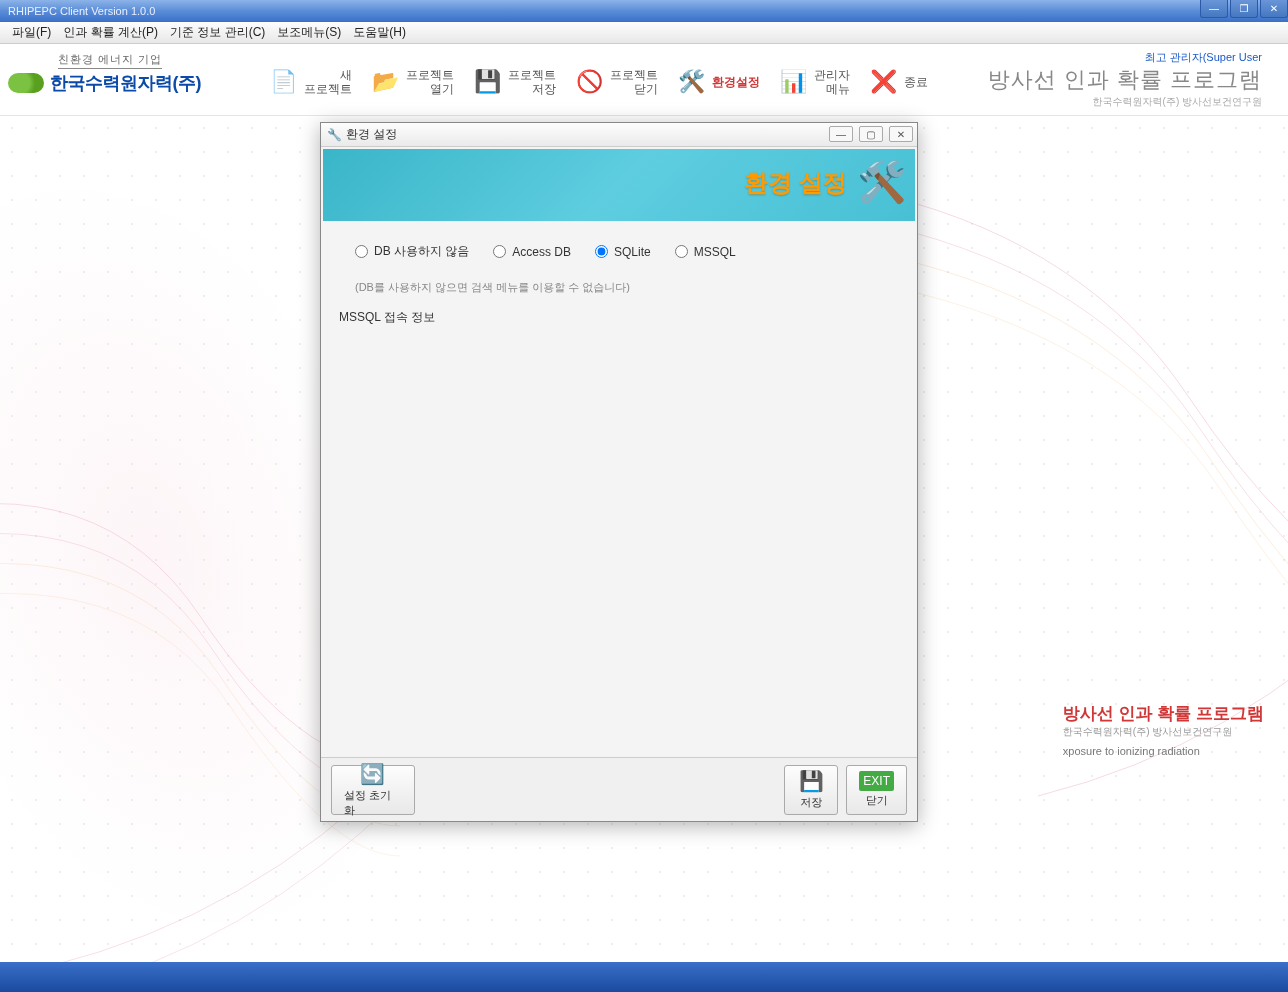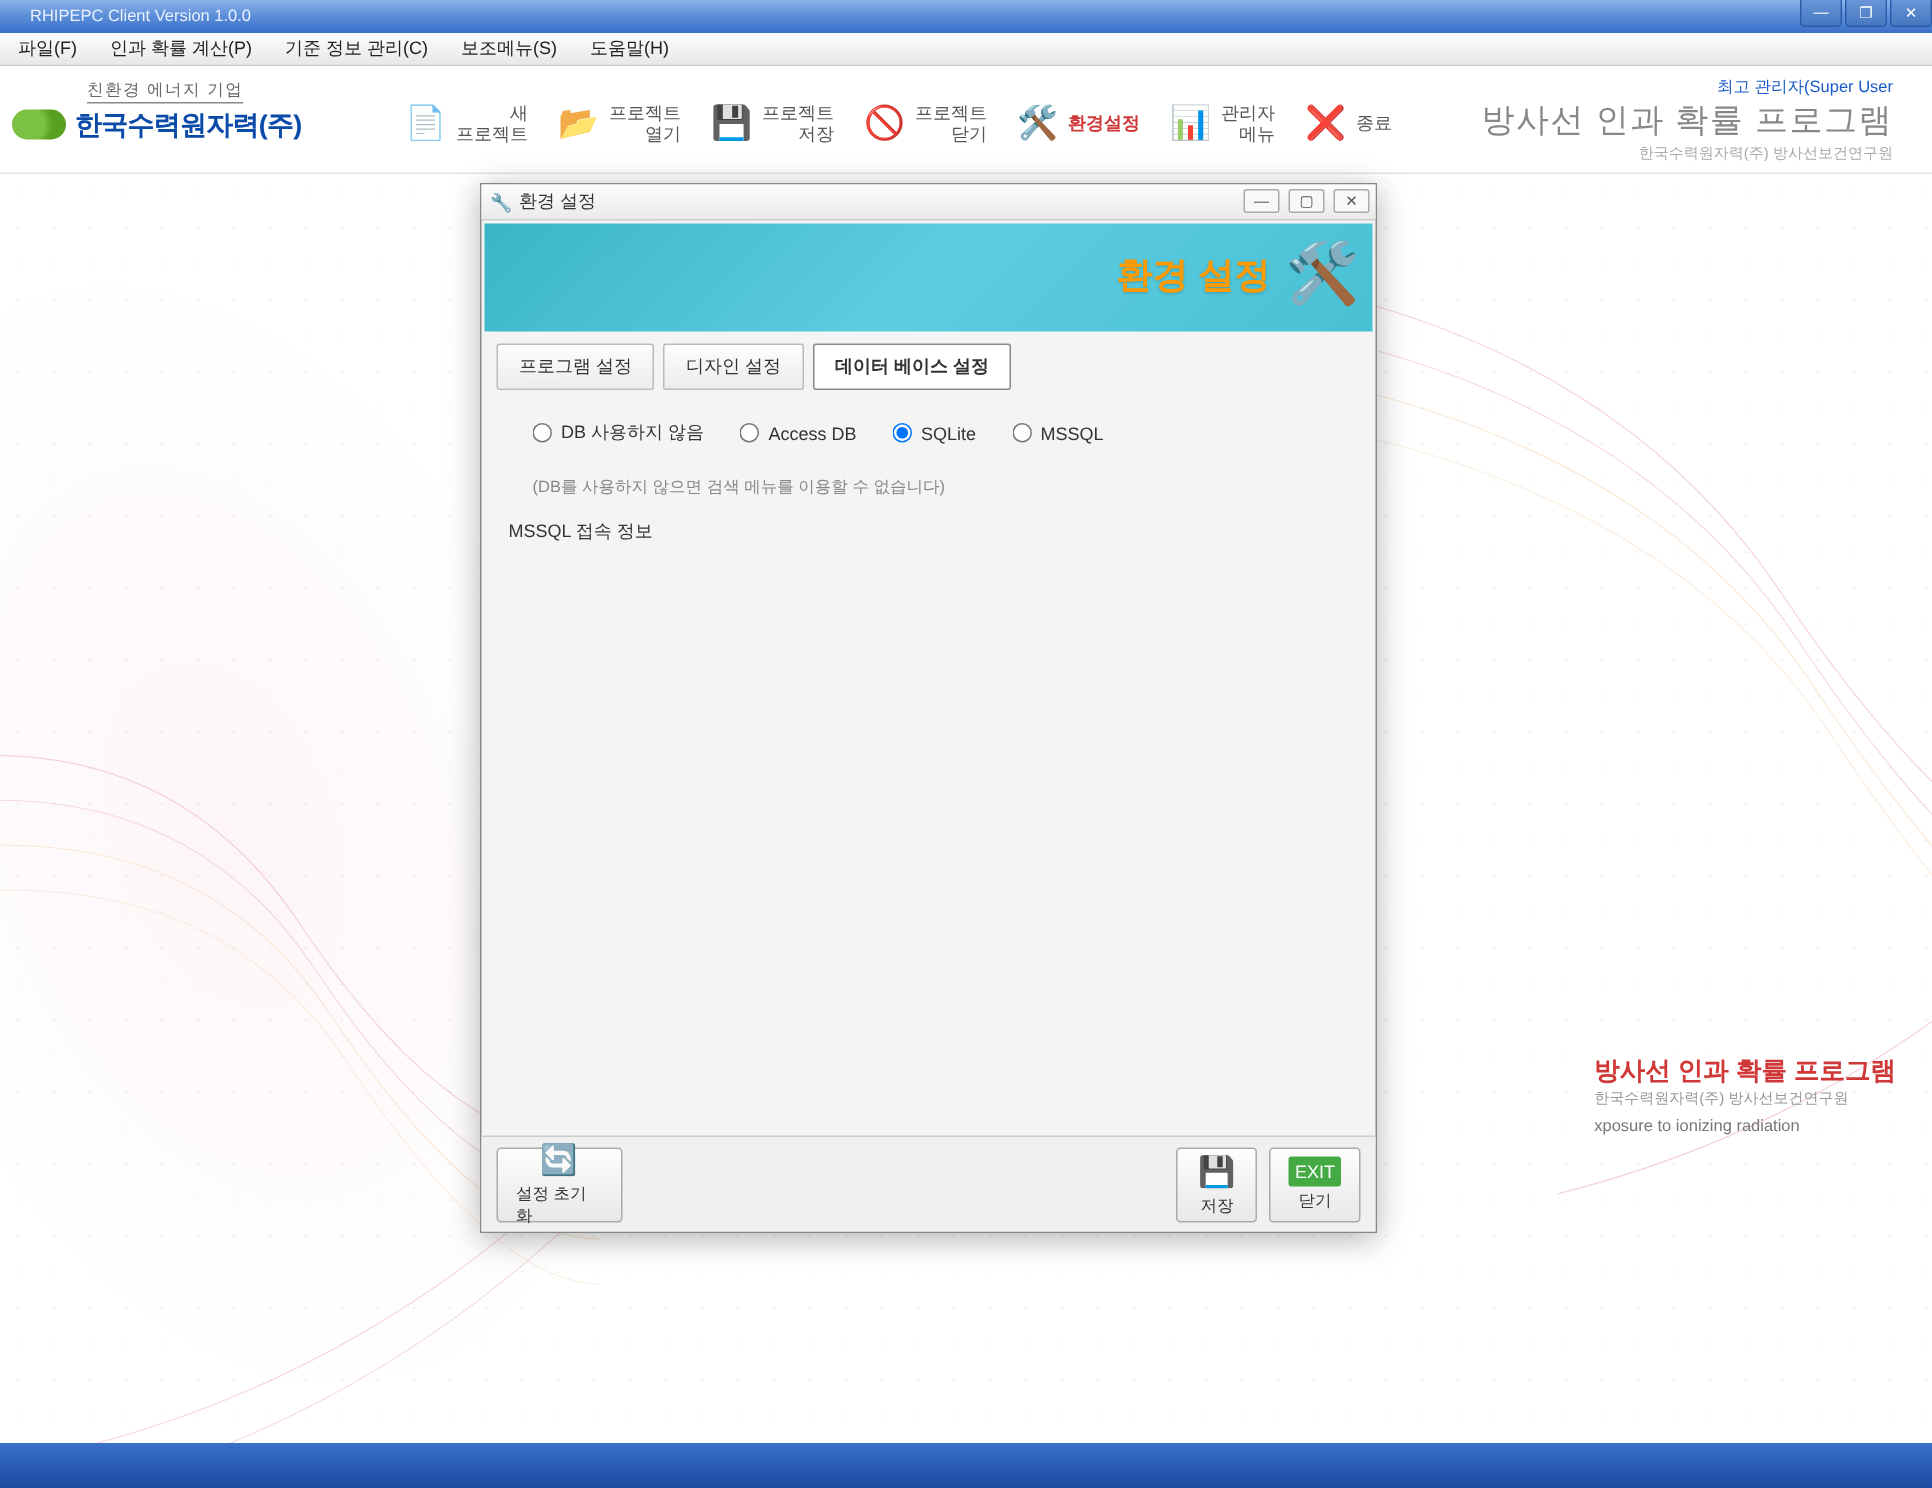--- a/index.html
+++ b/index.html
@@ -12,21 +12,21 @@
   overflow: hidden;
   position: relative;
 }
 
 
 .titlebar {
   height: 22px;
   background: linear-gradient(to bottom, #8cb3e8 0%, #5a8dd8 50%, #3a6fc8 100%);
   display: flex;
   align-items: center;
-  padding: 0 20px;
+  padding: 0 8px;
   color: #e8f0ff;
   font-size: 11px;
   position: relative;
 }
 .titlebar .win-controls {
   position: absolute;
   right: 0; top: 0;
   display: flex;
   gap: 2px;
 }
@@ -44,21 +44,20 @@
 .win-btn.close { background: linear-gradient(to bottom, #6a95d8, #4578c0); }
 
 
 .menubar {
   height: 22px;
   background: linear-gradient(to bottom, #fdfdfd, #e8e8e8);
   border-bottom: 1px solid #ccc;
   display: flex;
   align-items: center;
   padding: 0 6px;
-  gap: 10px;
 }
 .menubar span {
   font-size: 12px;
   color: #222;
   padding: 2px 6px;
   cursor: pointer;
 }
 
 
 .header-region {
@@ -495,25 +494,20 @@
       <div class="dwin-btn">▢</div>
       <div class="dwin-btn">✕</div>
     </div>
   </div>
 
   <div class="dialog-banner">
     <div class="dialog-banner-title">환경 설정</div>
     <span class="dialog-banner-icon">🛠️</span>
   </div>
 
-  <div class="dialog-tabs">
-    <div class="dtab">프로그램 설정</div>
-    <div class="dtab">디자인 설정</div>
-    <div class="dtab active">데이터 베이스 설정</div>
-  </div>
 
   <div class="dialog-body">
     <div class="radio-row">
       <label>
         <input type="radio" name="dbtype" style="">
         <span>DB 사용하지 않음</span>
       </label>
       <label>
         <input type="radio" name="dbtype" style="">
         <span>Access DB</span>

